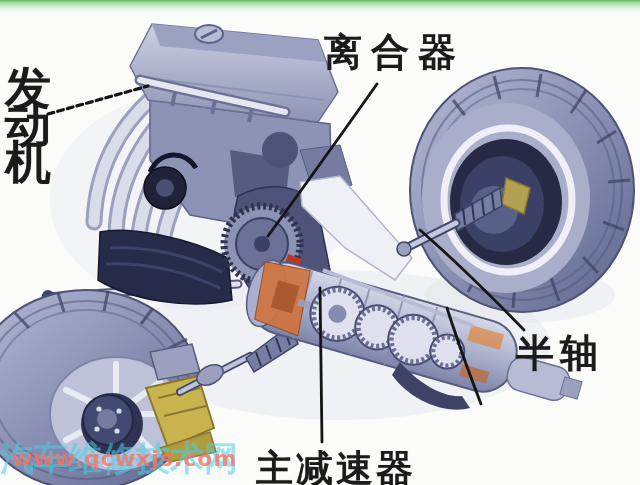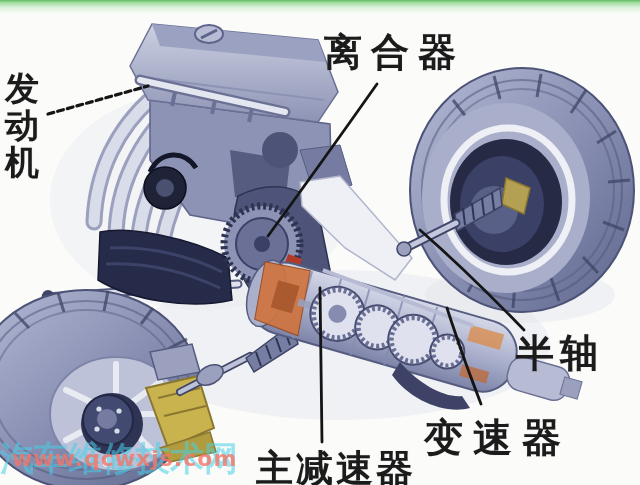--- a/index.html
+++ b/index.html
@@ -12,21 +12,21 @@
     position:absolute;left:0;top:0;width:640px;height:14px;
     background:linear-gradient(to bottom,#63bd63 0,#a8e0a8 3px,#dff3df 8px,rgba(255,255,255,0) 14px);
     pointer-events:none;
   }
   svg{position:absolute;left:0;top:0;}
   .callout{
     position:absolute;color:#1b1b1b;font-weight:700;
     font-family:"DejaVu Serif","Liberation Serif",serif;
     white-space:nowrap;text-shadow:0 0 1px rgba(0,0,0,.25);
   }
-  #lbl-engine{left:5px;top:70px;width:44px;font-size:34px;line-height:37px;
+  #lbl-engine{left:5px;top:70px;width:44px;font-size:46px;line-height:37px;
     word-break:break-all;white-space:normal;}
   #lbl-clutch{left:324px;top:27px;font-size:38px;letter-spacing:9px;}
   #lbl-halfshaft{left:516px;top:328px;font-size:38px;letter-spacing:6px;}
   #lbl-transmission{left:424px;top:411px;font-size:39px;letter-spacing:10px;}
   #lbl-finaldrive{left:256px;top:444px;font-size:37px;letter-spacing:3px;}
   #wm-name{
     position:absolute;left:0px;top:436px;font-size:34px;font-weight:700;
     color:rgba(72,208,232,0.55);letter-spacing:0px;white-space:nowrap;
     font-family:"DejaVu Sans","Liberation Sans",sans-serif;
   }
@@ -257,18 +257,17 @@
       <path d="M447,308 Q462,355 481,404" stroke-width="2.8"></path>
       <path d="M320,288 L322,442" stroke-width="2.8"></path>
     </g>
   </svg>
 
   <div id="top-strip"></div>
 
   <div class="callout" id="lbl-engine">发动机</div>
   <div class="callout" id="lbl-clutch">离合器</div>
   <div class="callout" id="lbl-halfshaft">半轴</div>
-  <div class="callout" id="lbl-transmission">变速器</div>
   <div class="callout" id="lbl-finaldrive">主减速器</div>
 
   <div id="wm-name">汽车维修技术网</div>
   <div id="wm-url">www.qcwxjs.com</div>
 </div>
 
 </body></html>

